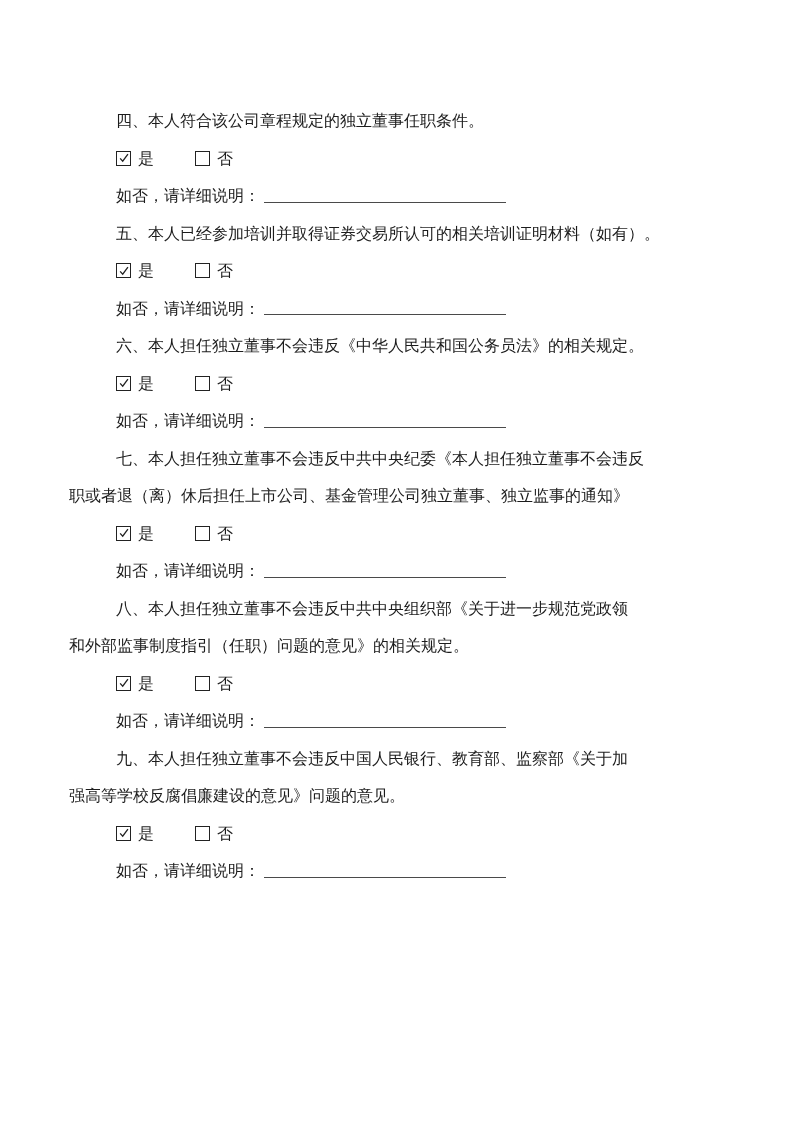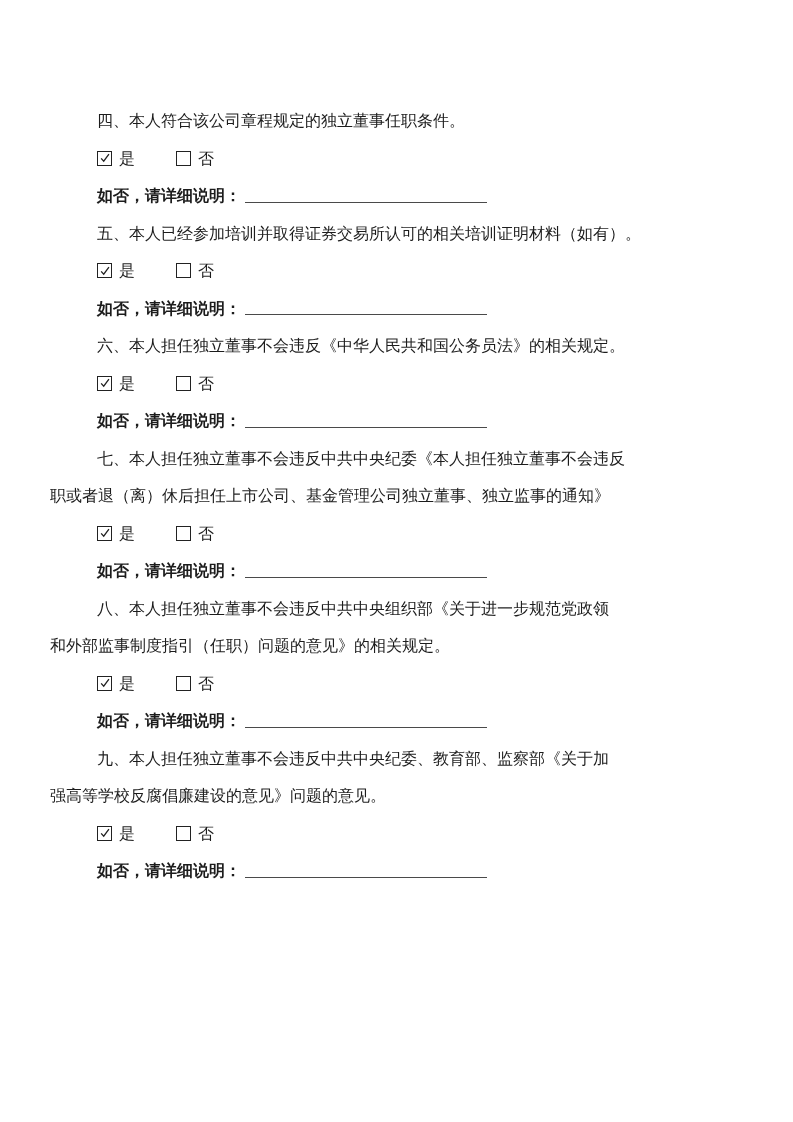--- a/index.html
+++ b/index.html
@@ -4,21 +4,21 @@
 <title>Document</title>
 <style>
   * { box-sizing: border-box; }
   html, body { margin: 0; padding: 0; background: #ffffff; }
   .page {
     position: relative;
     width: 793px;
     height: 1122px;
     margin: 0 auto;
     background: #ffffff;
-    padding: 102px 113px 0 50px;
+    padding: 102px 113px 0 69px;
     font-family: "Liberation Serif", "DejaVu Serif", serif;
     font-size: 16px;
     color: #1c1c1c;
     overflow: hidden;
   }
   .item { margin: 0; }
   .stmt-line {
     line-height: 37.5px;
     height: 37.5px;
     white-space: nowrap;
@@ -38,21 +38,21 @@
     background: #ffffff;
     display: inline-flex;
     align-items: center;
     justify-content: center;
     margin-right: 7px;
     flex: none;
   }
   .checkbox svg { display: block; width: 12px; height: 12px; }
   .choice-label { line-height: 37.5px; }
   .choice-label.yes { margin-right: 41px; }
-  .explain-label { line-height: 37.5px; white-space: nowrap; font-weight: bold; }
+  .explain-label { line-height: 37.5px; white-space: nowrap; }
   .blank-line {
     width: 242px;
     height: 14px;
     margin-left: 4px;
     border-bottom: 1px solid #4a4a4a;
     flex: none;
   }
 </style>
 </head>
 <body>
@@ -140,21 +140,21 @@
     <span class="choice-label yes">是</span>
     <span class="checkbox"></span>
     <span class="choice-label">否</span>
   </div>
   <div class="row explain-row">
     <span class="explain-label">如否，请详细说明：</span>
     <span class="blank-line"></span>
   </div>
 </section>
       <section class="item">
-        <div class="stmt-line first">九、本人担任独立董事不会违反中共中央纪委、教育部、监察部《关于加</div>
+        <div class="stmt-line first">九、本人担任独立董事不会违反中国人民银行、教育部、监察部《关于加</div>
         <div class="stmt-line">强高等学校反腐倡廉建设的意见》问题的意见。</div>
   <div class="row choice-row">
     <span class="checkbox checked">
       <svg viewBox="0 0 14 14" aria-hidden="true">
         <path d="M2.5 7.5 L5.5 10.8 L11.6 2.6" fill="none" stroke="#222222" stroke-width="1.5"></path>
       </svg>
     </span>
     <span class="choice-label yes">是</span>
     <span class="checkbox"></span>
     <span class="choice-label">否</span>

